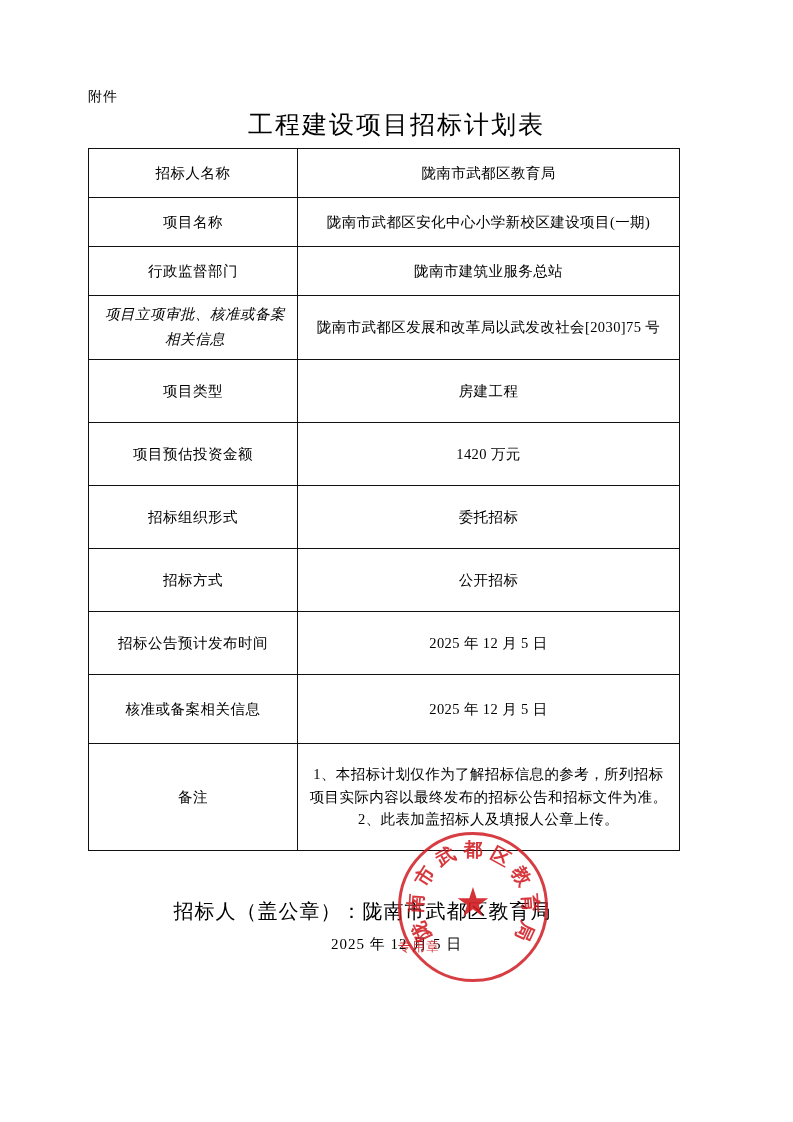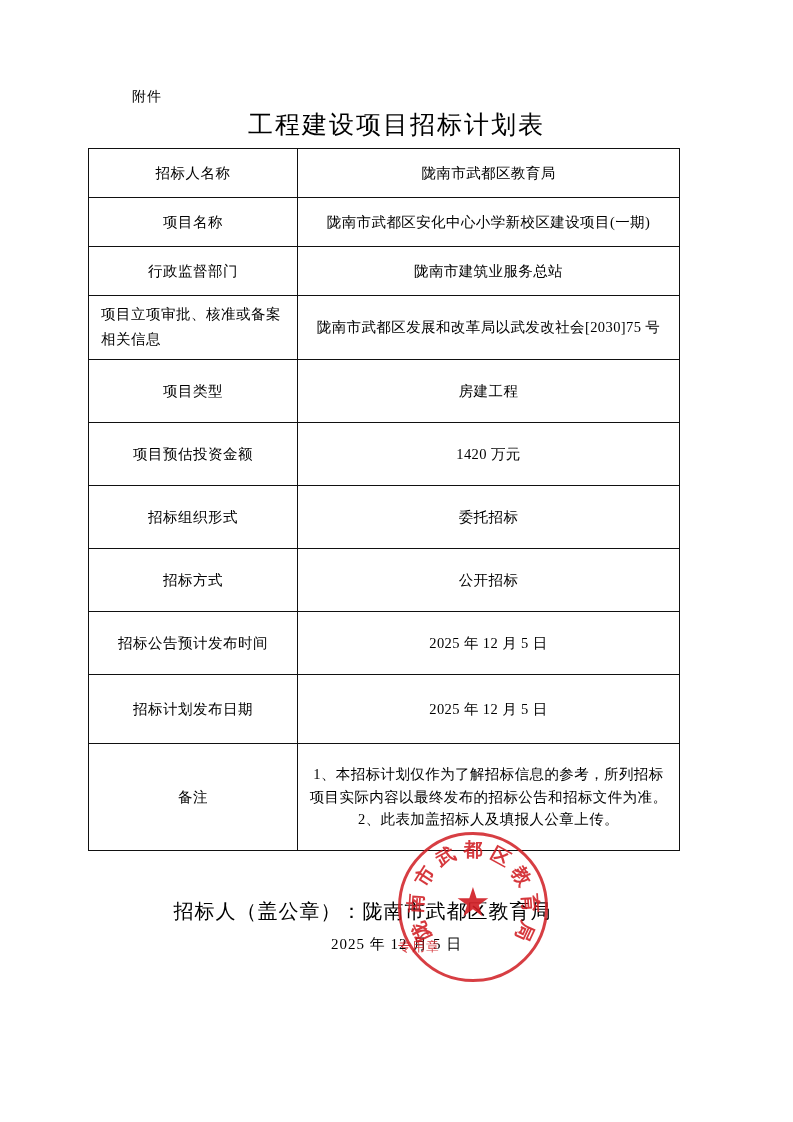--- a/index.html
+++ b/index.html
@@ -20,21 +20,20 @@
     left: 0; top: 0;
     width: 793px;
     height: 1122px;
   }
   .attach-label {
     position: absolute;
     left: 88px;
     top: 88px;
     font-size: 14px;
     letter-spacing: 1px;
-    margin-left: 44px;
   }
   .doc-title {
     position: absolute;
     left: 0;
     top: 108px;
     width: 793px;
     text-align: center;
     font-size: 25px;
     font-weight: normal;
     letter-spacing: 2px;
@@ -54,23 +53,24 @@
     padding: 6px 8px;
     vertical-align: middle;
   }
   td.label {
     width: 192px;
     text-align: center;
     letter-spacing: 0.5px;
     margin-top: 16px;
   }
   td.label.multi {
-    text-align: left;
+    text-align: center;
     padding-left: 12px;
     line-height: 1.75;
+    font-style: italic;
   }
   td.value {
     text-align: center;
     letter-spacing: 0.4px;
   }
   td.value.left {
     text-align: left;
     padding-left: 10px;
   }
   .r1 td { height: 36px; }
@@ -214,21 +214,21 @@
       </tr>
       <tr class="r9">
         <td class="label">招标方式</td>
         <td class="value">公开招标</td>
       </tr>
       <tr class="r10">
         <td class="label">招标公告预计发布时间</td>
         <td class="value">2025 年 12 月 5 日</td>
       </tr>
       <tr class="r11">
-        <td class="label">招标计划发布日期</td>
+        <td class="label">核准或备案相关信息</td>
         <td class="value">2025 年 12 月 5 日</td>
       </tr>
       <tr class="r12">
         <td class="label">备注</td>
         <td class="value remark-body">
           <div>1、本招标计划仅作为了解招标信息的参考，所列招标项目实际内容以最终发布的招标公告和招标文件为准。</div>
           <div>2、此表加盖招标人及填报人公章上传。</div>
         </td>
       </tr>
     </tbody>

